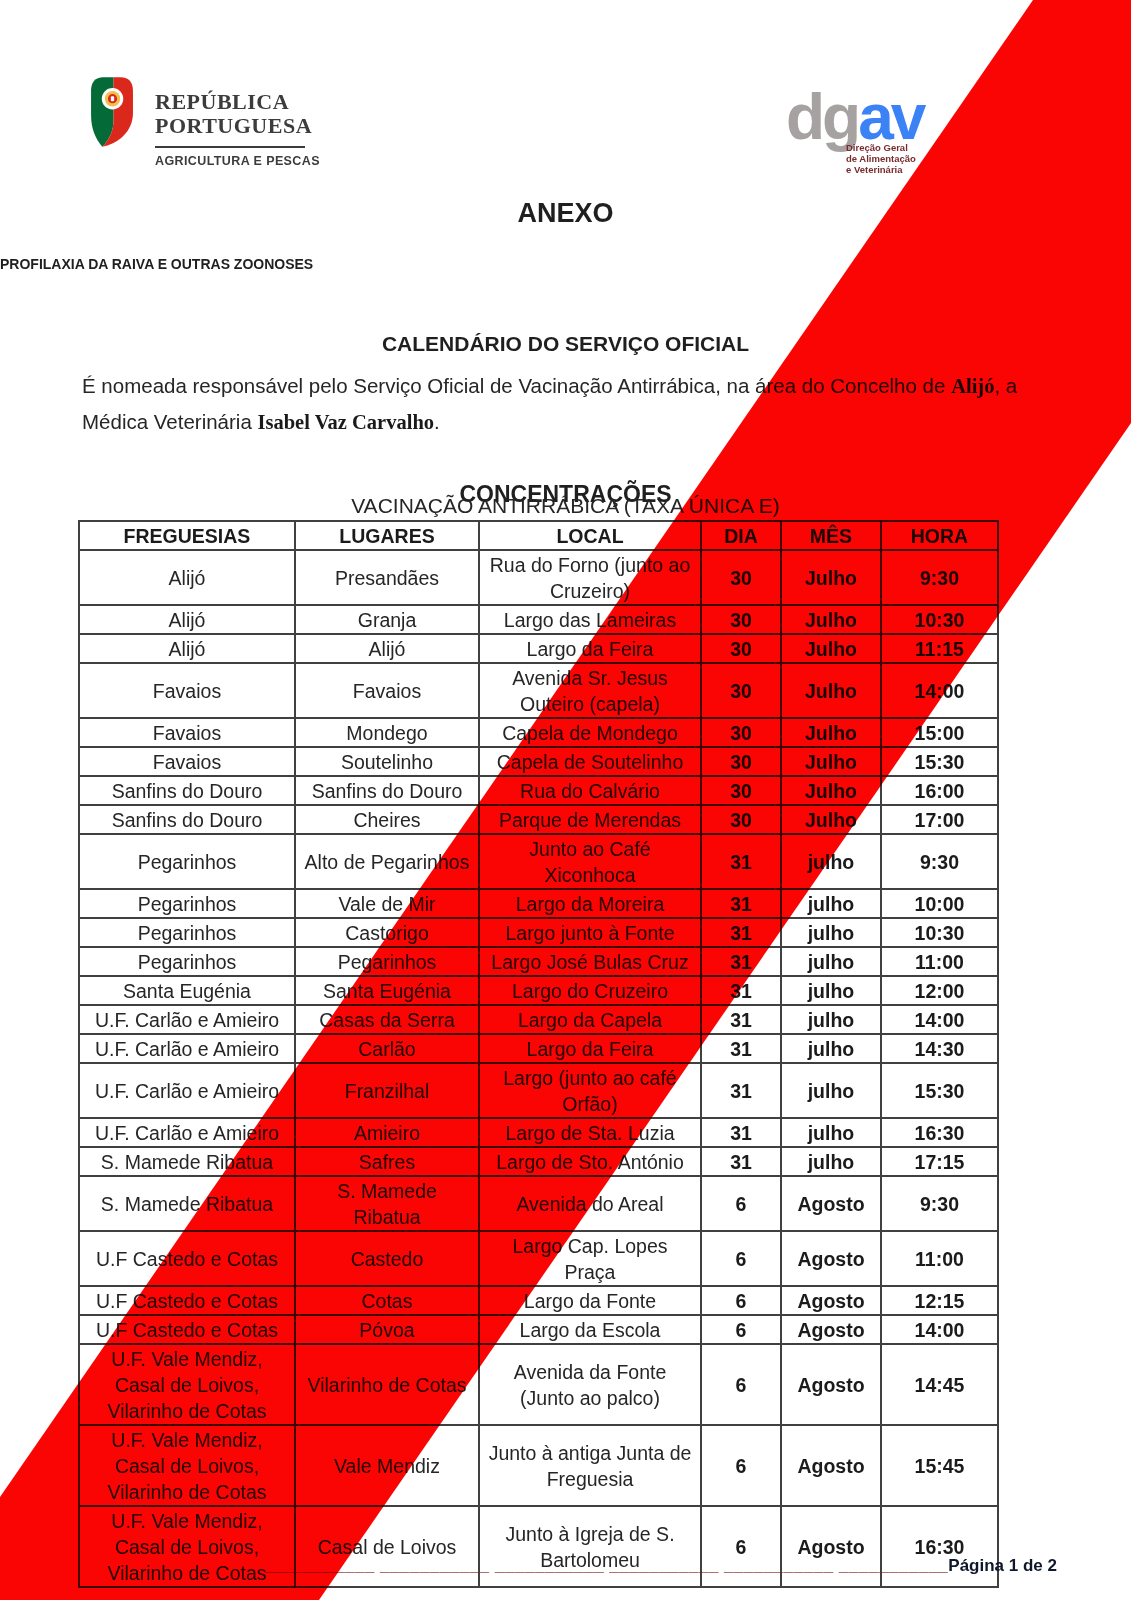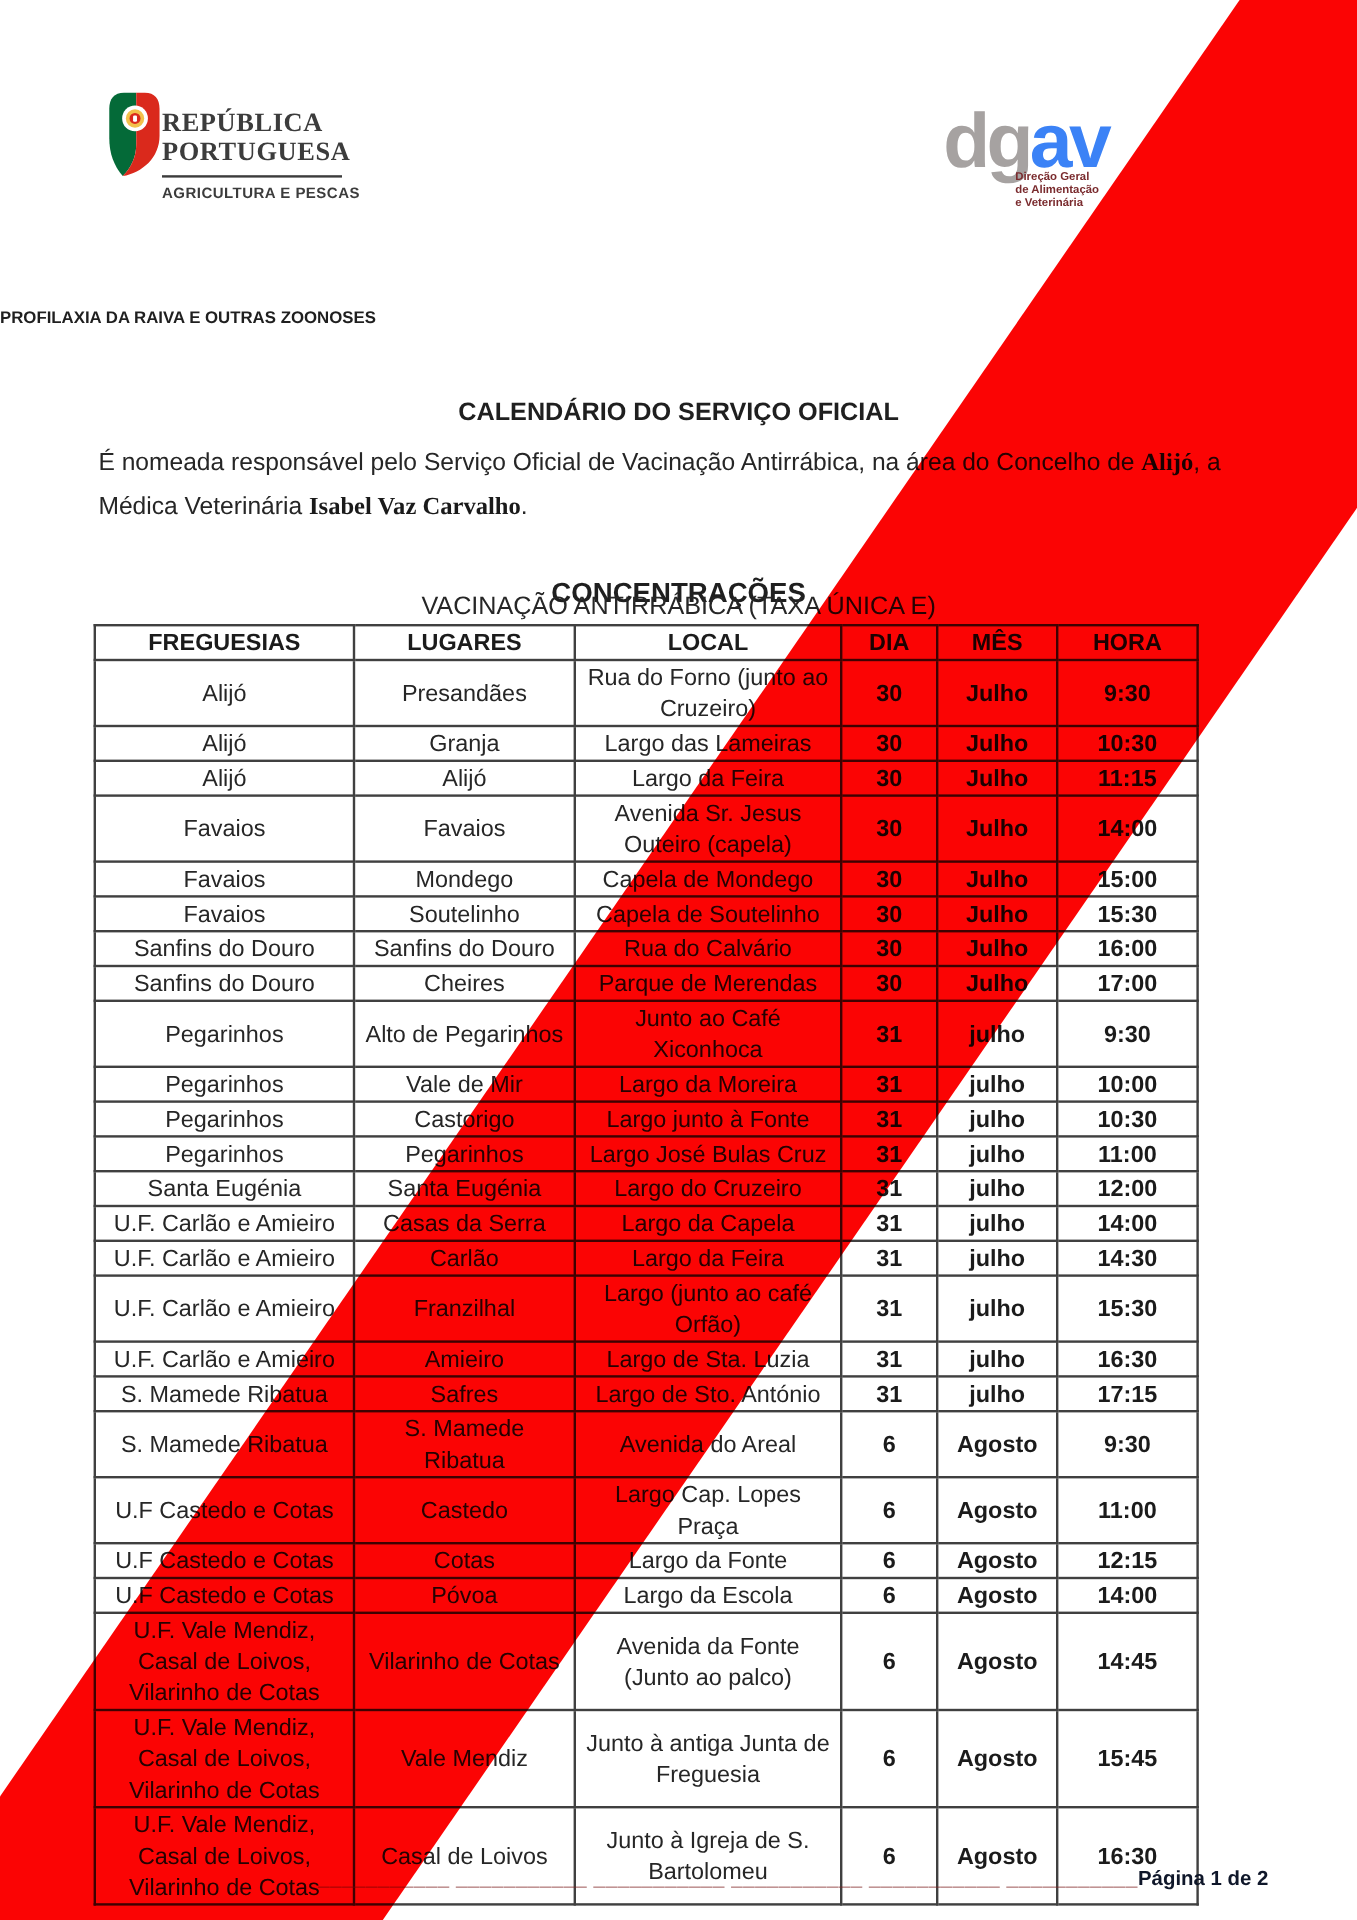--- a/index.html
+++ b/index.html
@@ -2,21 +2,21 @@
 <html lang="pt"><head>
 <meta charset="utf-8">
 <style>
   html,body{margin:0;padding:0;background:#e8e8e8;}
   .page{
     position:relative;width:1131px;height:1600px;background:#ffffff;
     font-family:"Liberation Sans",sans-serif;color:#262626;overflow:hidden;
     margin:0 auto;
   }
   
-  .gov-logo{position:absolute;left:88px;top:76px;display:flex;align-items:flex-start;}
+  .gov-logo{position:absolute;left:88px;top:76px;display:flex;gap:20px;align-items:flex-start;}
   .gov-emblem{width:47px;height:72px;}
   .gov-text{padding-top:14px;}
   .gov-name{font-family:"Liberation Serif",serif;font-weight:700;font-size:22px;
     line-height:24px;color:#3c3c3c;letter-spacing:.5px;}
   .gov-rule{width:150px;border-top:2px solid #3c3c3c;margin:8px 0 6px;}
   .gov-dept{font-size:12.5px;font-weight:700;color:#3c3c3c;letter-spacing:.4px;}
   .dgav{position:absolute;left:786px;top:88px;width:160px;}
   .dgav-word{font-weight:700;font-size:64px;line-height:58px;letter-spacing:-3px;}
   .dgav-dg{color:#a6a2a1;}
   .dgav-av{color:#3b82f6;}
@@ -81,20 +81,21 @@
 
   <div class="dgav">
     <div class="dgav-word"><span class="dgav-dg">dg</span><span class="dgav-av">av</span></div>
     <div class="dgav-tag">
       <div>Direção Geral</div>
       <div>de Alimentação</div>
       <div>e Veterinária</div>
     </div>
   </div>
 
+  <h1 class="anexo">ANEXO</h1>
   <div class="t-sub1">PROFILAXIA DA RAIVA E OUTRAS ZOONOSES</div>
   <div class="t-cal">CALENDÁRIO DO SERVIÇO OFICIAL</div>
 
   <p class="intro"><span>É nomeada responsável pelo Serviço Oficial de Vacinação Antirrábica, na área do Concelho de </span><b>Alijó</b><span>, a Médica Veterinária </span><b>Isabel Vaz Carvalho</b><span>.</span></p>
 
   <div class="sec-title">CONCENTRAÇÕES</div>
   <div class="tbl-caption">VACINAÇÃO ANTIRRÁBICA (TAXA ÚNICA E)</div>
 
   <table class="sched">
     <colgroup>

